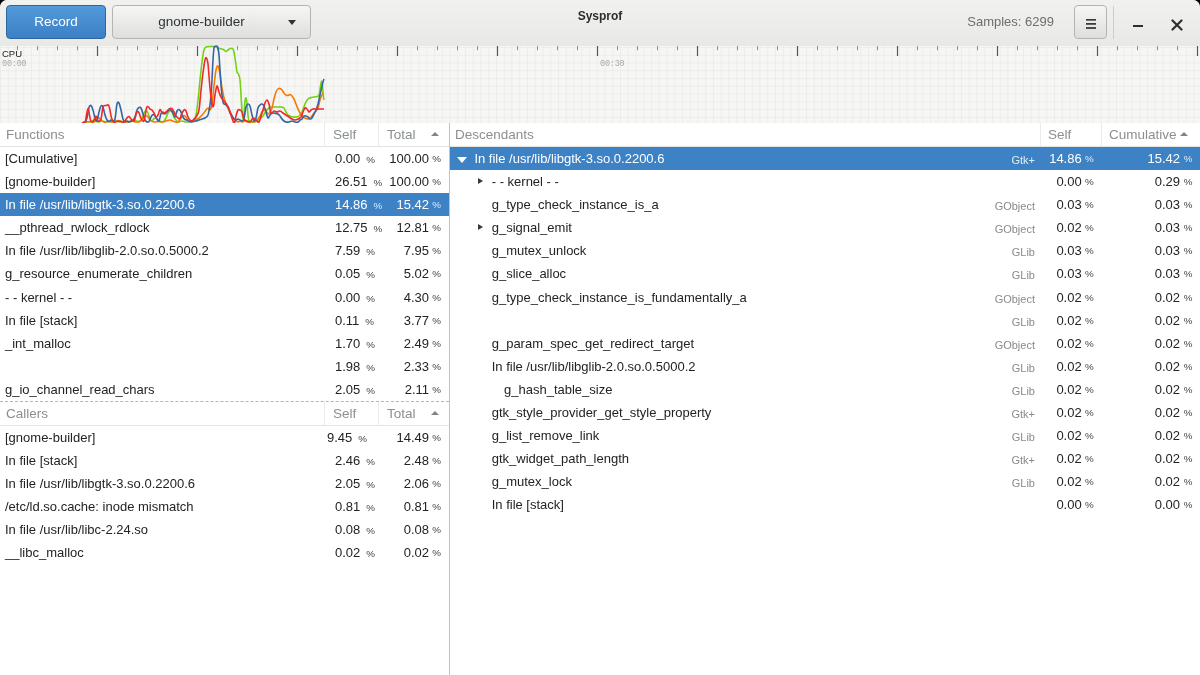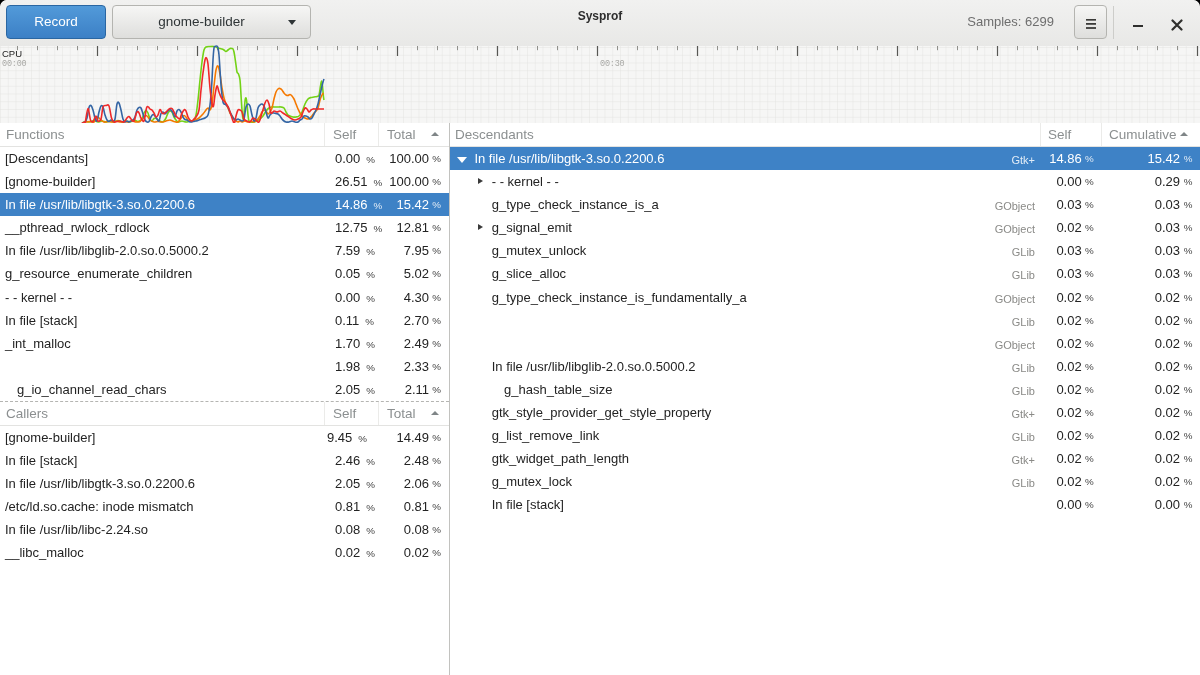--- a/index.html
+++ b/index.html
@@ -141,21 +141,21 @@
   <div class="table-hdr" style="left:0;top:0;width:449px">
     <span style="left:6px">Functions</span>
         <span style="left:333px">Self</span>
         <span style="left:387px">Total</span>
     <div class="vline" style="left:324px"></div>
         <div class="vline" style="left:378px"></div>
     <span style="position:absolute;top:132.3px;width:0;height:0;border-left:4.7px solid transparent;border-right:4.7px solid transparent;border-bottom:4.2px solid #7f8587;left:431px;top:9.3px"></span>
   </div>
   <div style="position:absolute;left:0;top:24px;width:449px">
         <div class="row" style="">
-          <span class="nm" style="color:#232323;">[Descendants]</span>
+          <span class="nm" style="color:#232323;">[Cumulative]</span>
           <span style="position:absolute;left:335px;top:0;color:#232323">0.00<span style="font-size:9.8px;color:#3f3f3f;margin-left:6px">%</span></span>
           <span style="position:absolute;right:20px;top:0;color:#232323">100.00</span>
           <span style="position:absolute;right:8px;top:0;font-size:9.8px;color:#3f3f3f">%</span>
         </div>
         <div class="row" style="">
           <span class="nm" style="color:#232323;">[gnome-builder]</span>
           <span style="position:absolute;left:335px;top:0;color:#232323">26.51<span style="font-size:9.8px;color:#3f3f3f;margin-left:6px">%</span></span>
           <span style="position:absolute;right:20px;top:0;color:#232323">100.00</span>
           <span style="position:absolute;right:8px;top:0;font-size:9.8px;color:#3f3f3f">%</span>
         </div>
@@ -185,36 +185,36 @@
         </div>
         <div class="row" style="">
           <span class="nm" style="color:#232323;">- - kernel - -</span>
           <span style="position:absolute;left:335px;top:0;color:#232323">0.00<span style="font-size:9.8px;color:#3f3f3f;margin-left:6px">%</span></span>
           <span style="position:absolute;right:20px;top:0;color:#232323">4.30</span>
           <span style="position:absolute;right:8px;top:0;font-size:9.8px;color:#3f3f3f">%</span>
         </div>
         <div class="row" style="">
           <span class="nm" style="color:#232323;">In file [stack]</span>
           <span style="position:absolute;left:335px;top:0;color:#232323">0.11<span style="font-size:9.8px;color:#3f3f3f;margin-left:6px">%</span></span>
-          <span style="position:absolute;right:20px;top:0;color:#232323">2.70</span>
+          <span style="position:absolute;right:20px;top:0;color:#232323">3.77</span>
           <span style="position:absolute;right:8px;top:0;font-size:9.8px;color:#3f3f3f">%</span>
         </div>
         <div class="row" style="">
           <span class="nm" style="color:#232323;">_int_malloc</span>
           <span style="position:absolute;left:335px;top:0;color:#232323">1.70<span style="font-size:9.8px;color:#3f3f3f;margin-left:6px">%</span></span>
           <span style="position:absolute;right:20px;top:0;color:#232323">2.49</span>
           <span style="position:absolute;right:8px;top:0;font-size:9.8px;color:#3f3f3f">%</span>
         </div>
         <div class="row" style="">
           <span style="position:absolute;left:335px;top:0;color:#232323">1.98<span style="font-size:9.8px;color:#3f3f3f;margin-left:6px">%</span></span>
           <span style="position:absolute;right:20px;top:0;color:#232323">2.33</span>
           <span style="position:absolute;right:8px;top:0;font-size:9.8px;color:#3f3f3f">%</span>
         </div>
         <div class="row" style="">
-          <span class="nm" style="color:#232323;margin-left:12px;">g_io_channel_read_chars</span>
+          <span class="nm" style="color:#232323;">g_io_channel_read_chars</span>
           <span style="position:absolute;left:335px;top:0;color:#232323">2.05<span style="font-size:9.8px;color:#3f3f3f;margin-left:6px">%</span></span>
           <span style="position:absolute;right:20px;top:0;color:#232323">2.11</span>
           <span style="position:absolute;right:8px;top:0;font-size:9.8px;color:#3f3f3f">%</span>
         </div>
       </div>
   <div class="table-hdr" style="left:0;top:278.5px;width:449px">
     <span style="left:6px">Callers</span>
         <span style="left:333px">Self</span>
         <span style="left:387px">Total</span>
     <div class="vline" style="left:324px"></div>
@@ -331,20 +331,21 @@
           <span style="position:absolute;right:7.5px;top:0;font-size:9.8px;color:#3f3f3f">%</span>
         </div>
         <div class="row" style="">
           <span style="position:absolute;right:165px;top:2px;font-size:11px;color:#8a8a87">GLib</span>
           <span style="position:absolute;right:118.3px;top:0;color:#232323">0.02</span>
           <span style="position:absolute;right:106.3px;top:0;font-size:9.8px;color:#3f3f3f">%</span>
           <span style="position:absolute;right:20px;top:0;color:#232323">0.02</span>
           <span style="position:absolute;right:7.5px;top:0;font-size:9.8px;color:#3f3f3f">%</span>
         </div>
         <div class="row" style="">
+          <span class="nm" style="left:41.7px;color:#232323;">g_param_spec_get_redirect_target</span>
           <span style="position:absolute;right:165px;top:2px;font-size:11px;color:#8a8a87">GObject</span>
           <span style="position:absolute;right:118.3px;top:0;color:#232323">0.02</span>
           <span style="position:absolute;right:106.3px;top:0;font-size:9.8px;color:#3f3f3f">%</span>
           <span style="position:absolute;right:20px;top:0;color:#232323">0.02</span>
           <span style="position:absolute;right:7.5px;top:0;font-size:9.8px;color:#3f3f3f">%</span>
         </div>
         <div class="row" style="">
           <span class="nm" style="left:41.7px;color:#232323;">In file /usr/lib/libglib-2.0.so.0.5000.2</span>
           <span style="position:absolute;right:165px;top:2px;font-size:11px;color:#8a8a87">GLib</span>
           <span style="position:absolute;right:118.3px;top:0;color:#232323">0.02</span>

